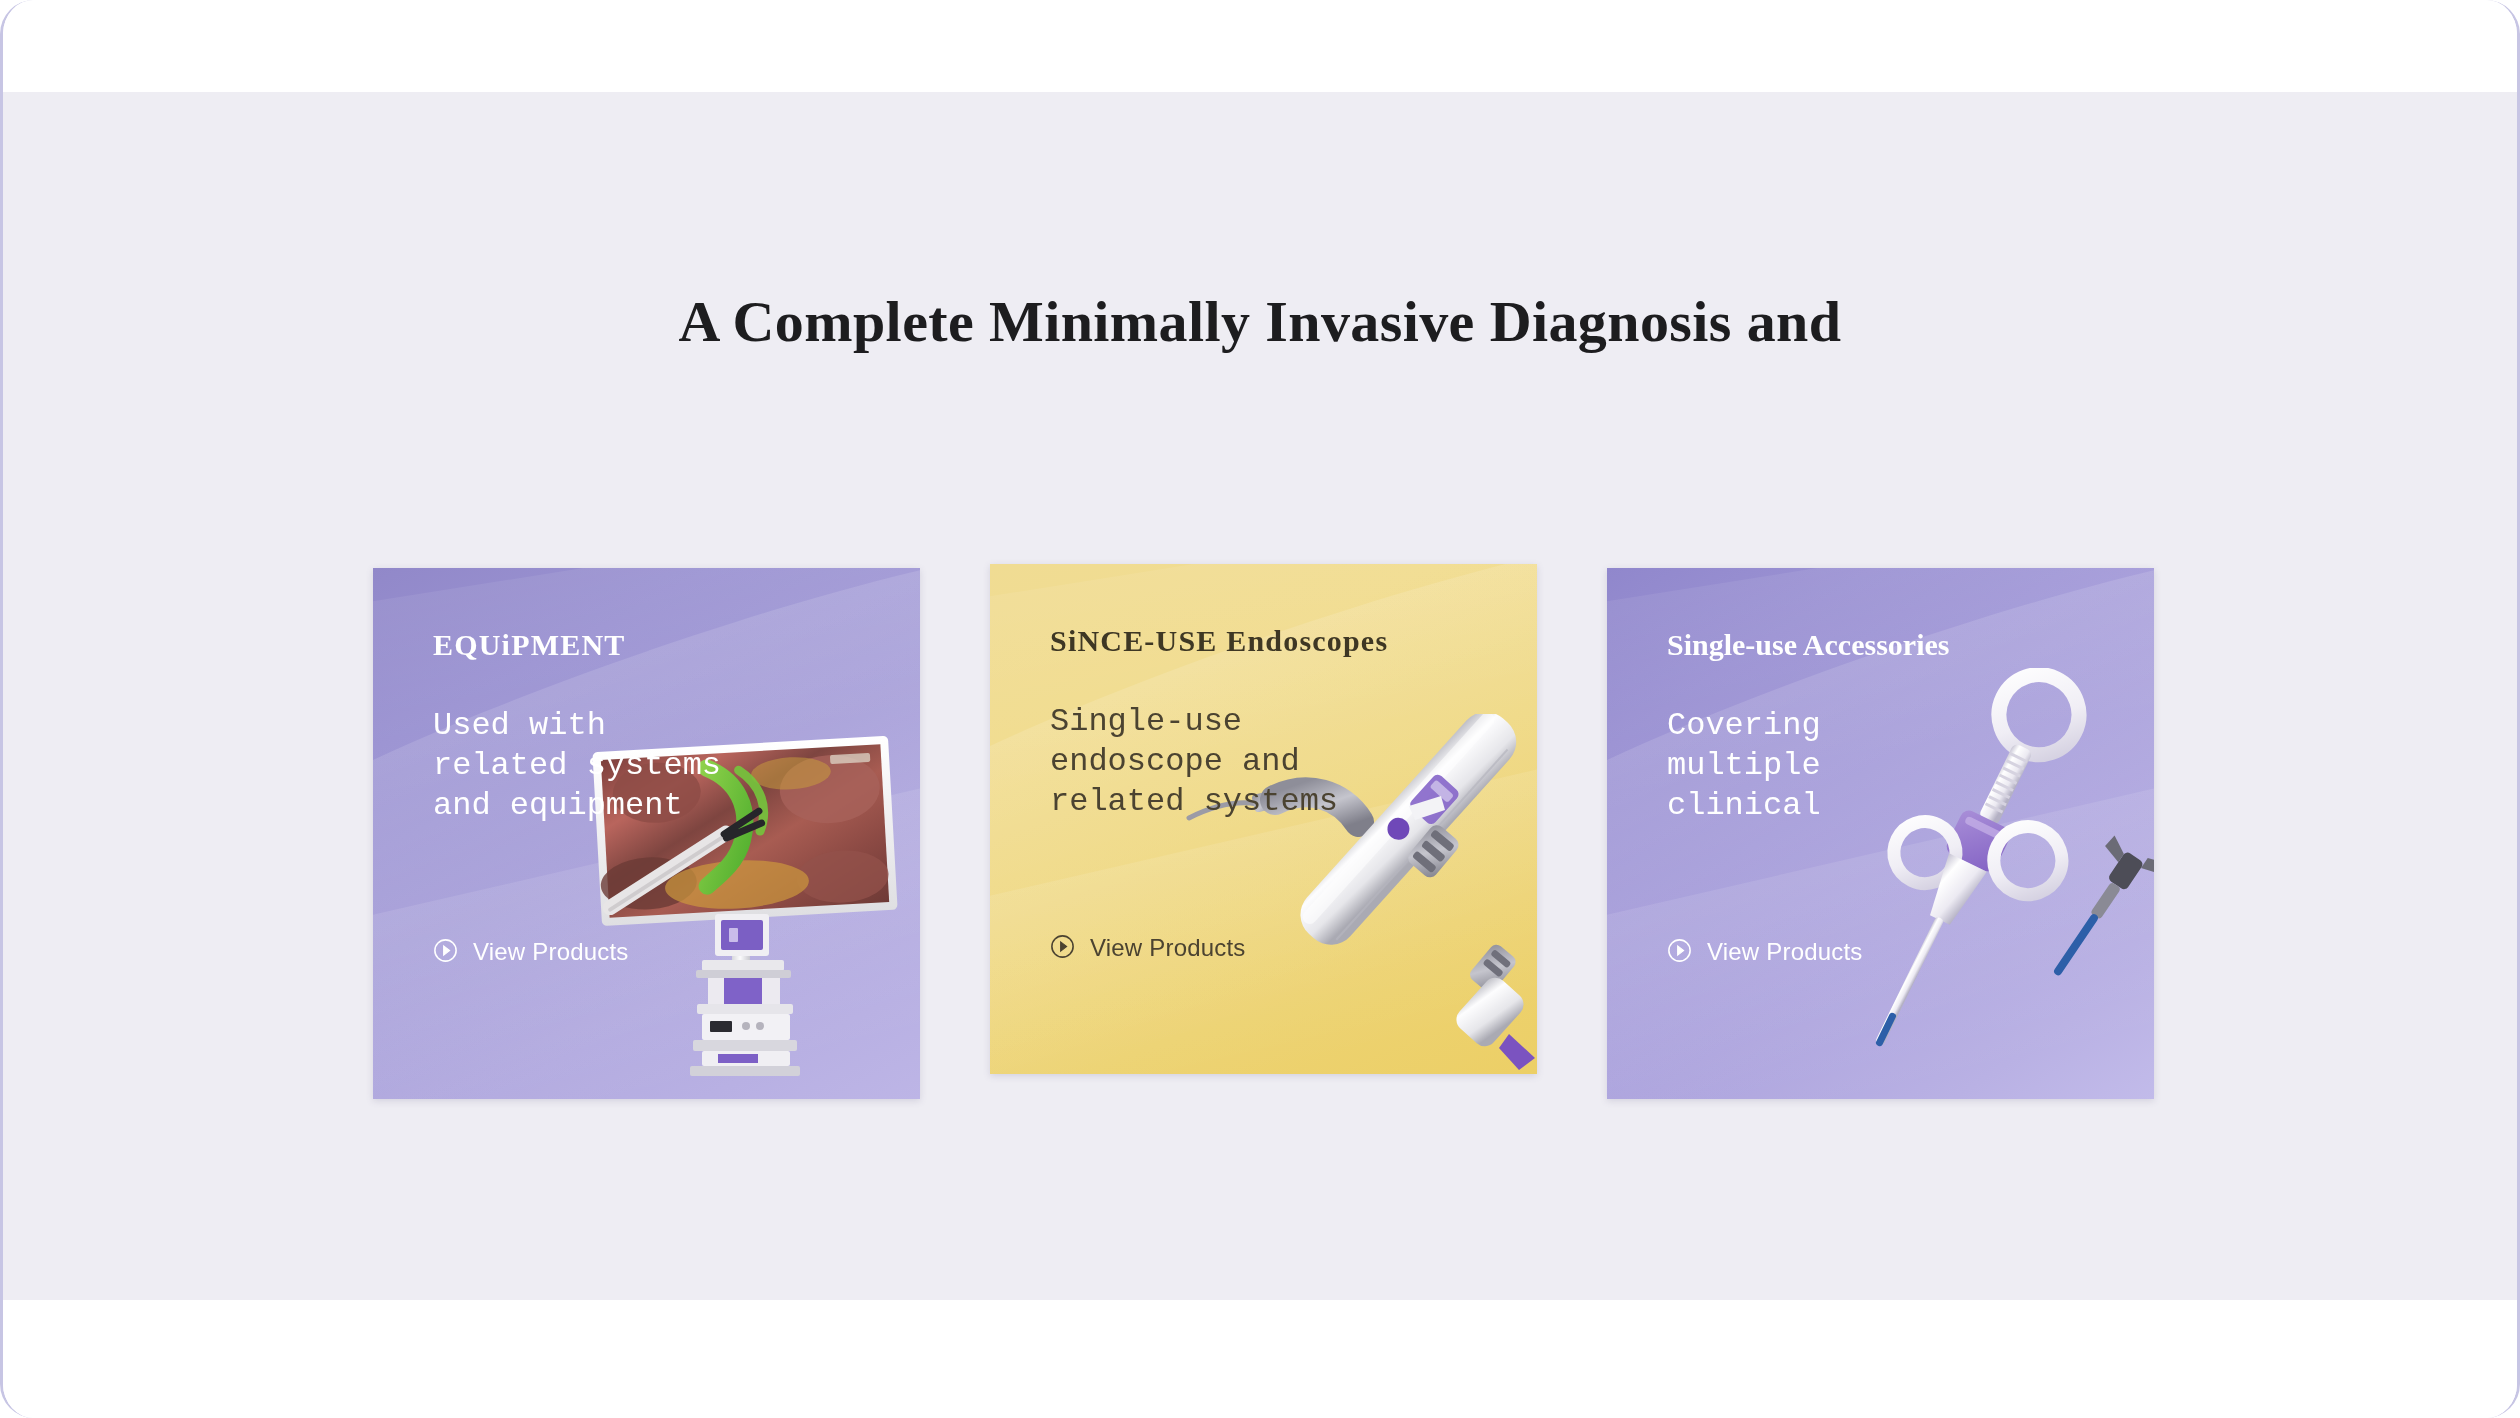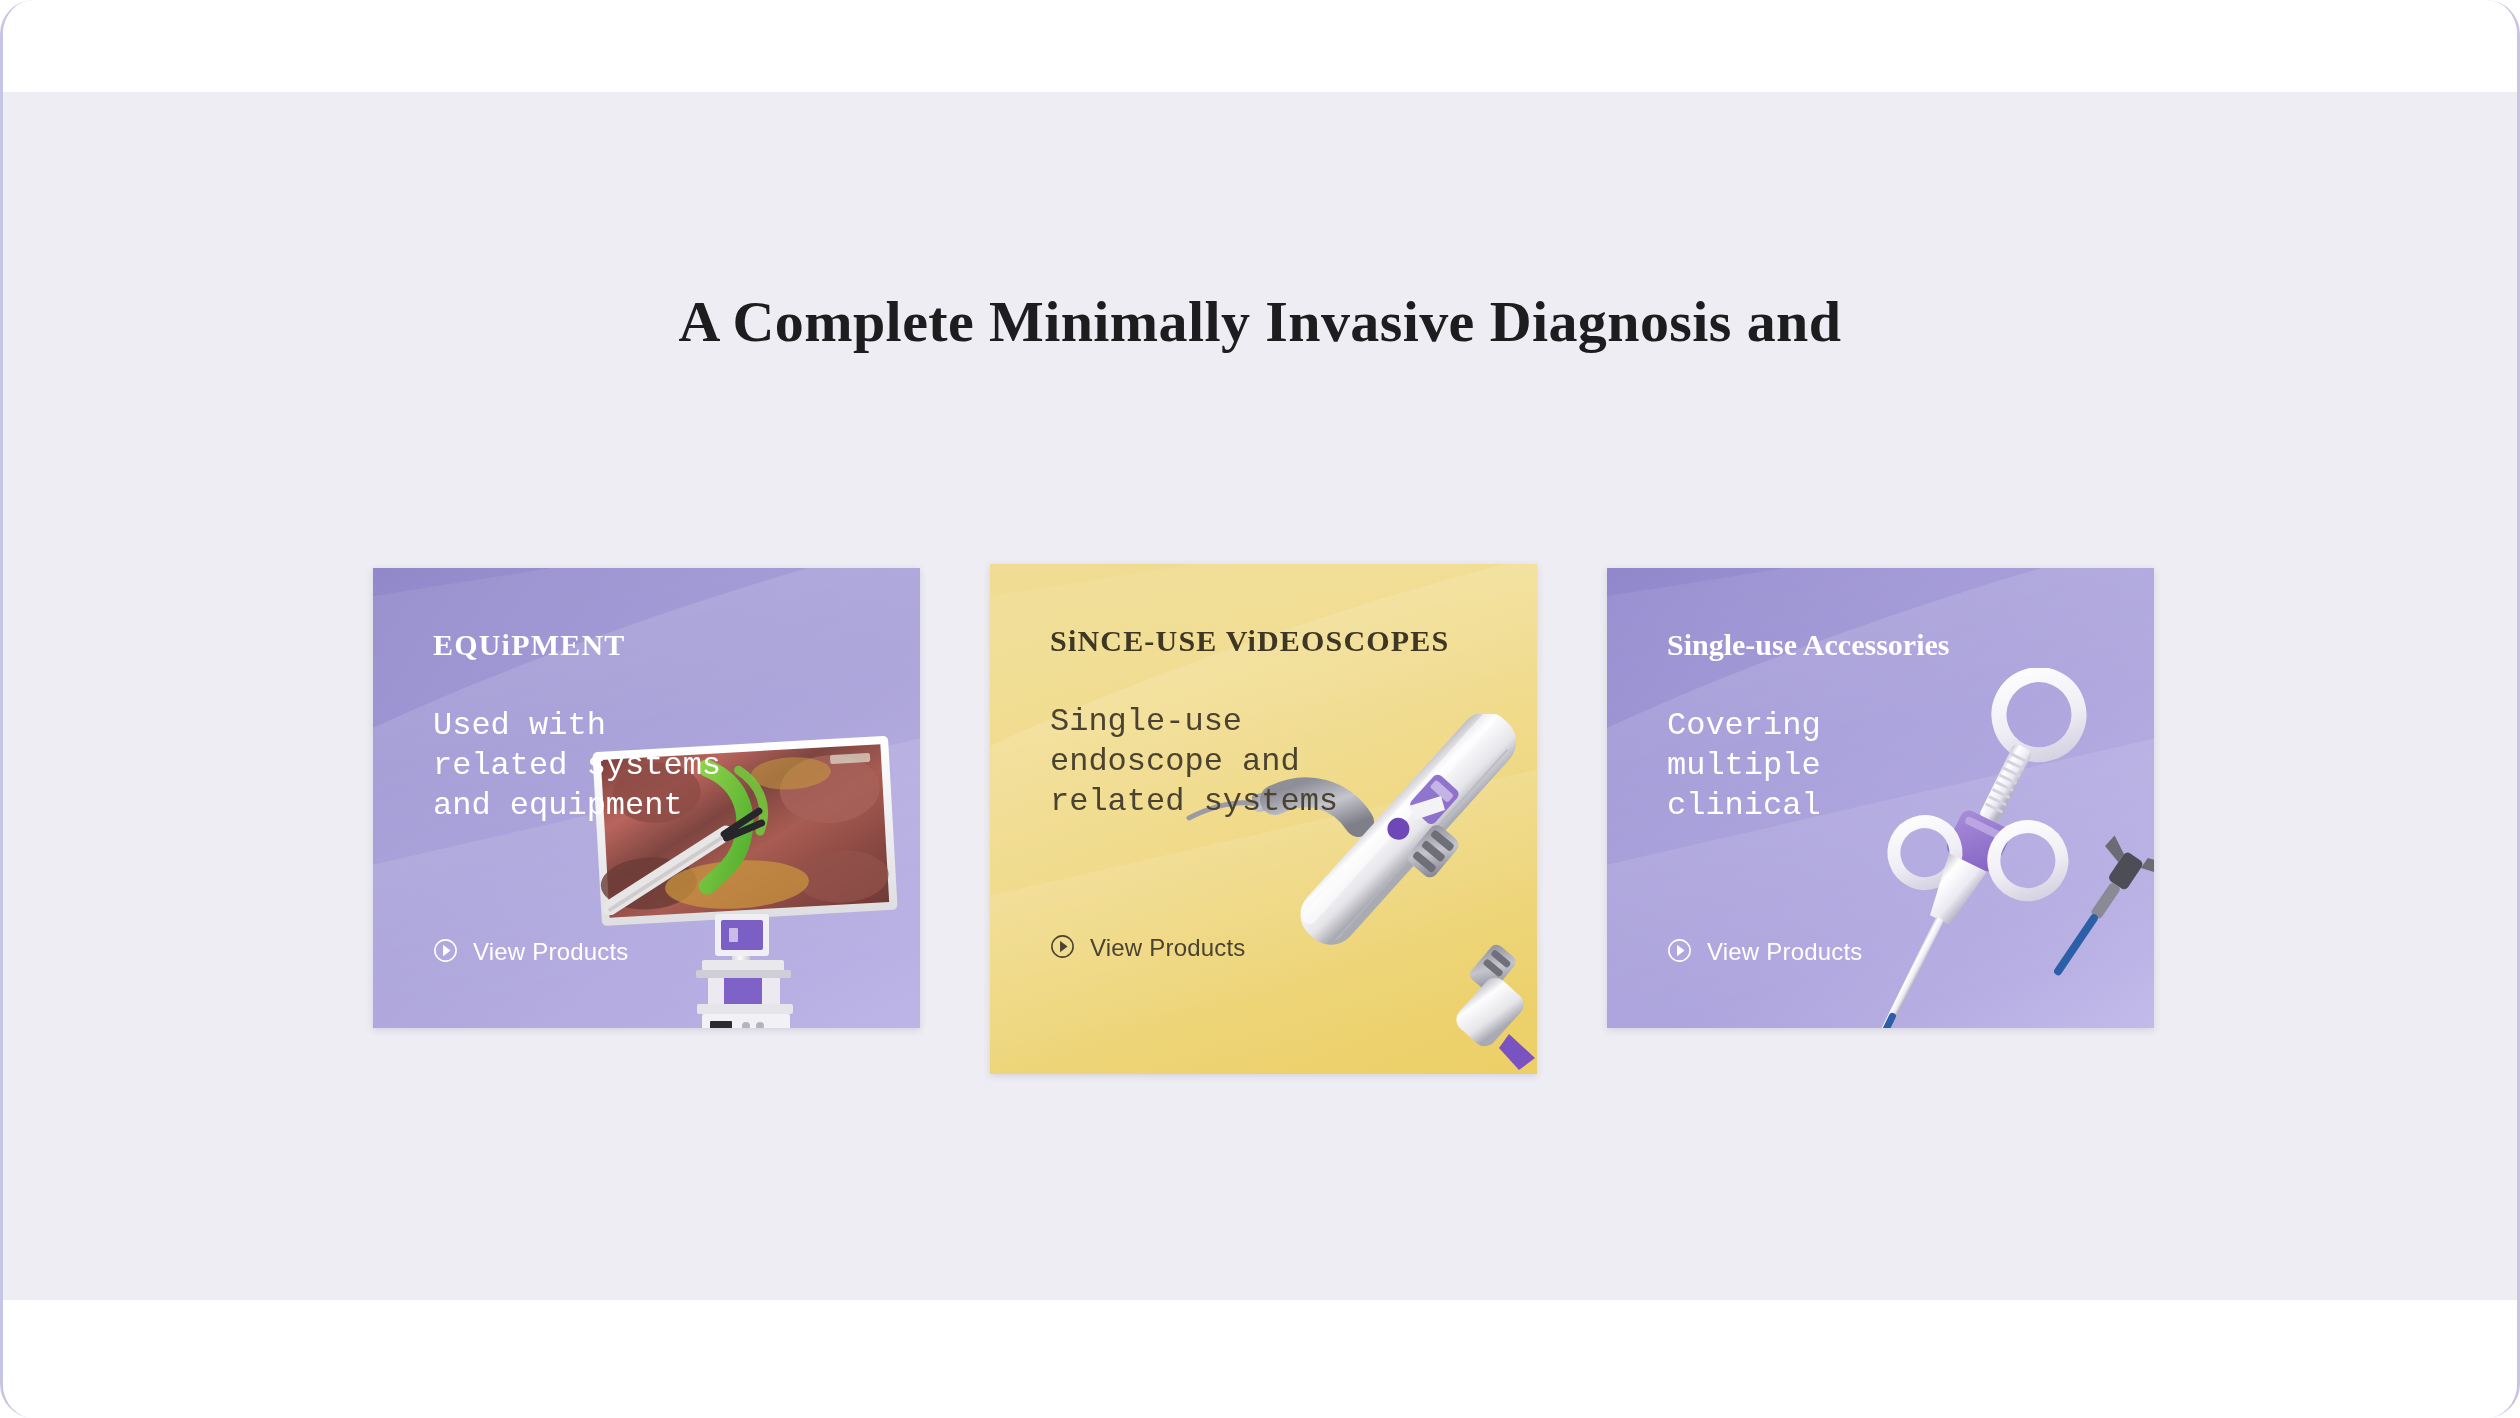--- a/index.html
+++ b/index.html
@@ -71,21 +71,21 @@
     width: 1782px;
     height: 512px;
     display: flex;
     align-items: flex-start;
     gap: 70px;
   }
 
   .card {
     position: relative;
     width: 547px;
-    height: 460px;
+    height: 531px;
     overflow: hidden;
     box-shadow: 0 2px 7px rgba(90, 85, 130, 0.18);
     flex: 0 0 auto;
   }
   .card.featured {
     width: 547px;
     height: 510px;
     margin-top: -4px;
   }
 
@@ -333,21 +333,21 @@
           </g>
         </svg>
       </div>
 
       <div class="card yellow on-dark featured">
         <div class="swoosh sw-c"></div>
         <div class="swoosh sw-a"></div>
         <div class="swoosh sw-b"></div>
 
         <div class="card-body">
-          <div class="card-title caps">SiNCE-USE ViDEOSCOPES</div>
+          <div class="card-title caps">SiNCE-USE Endoscopes</div>
           <div class="card-desc">Single-use endoscope and related systems</div>
         </div>
 
         <div class="view-link">
           <svg class="arrow-circle" viewBox="0 0 24 24">
             <circle cx="12" cy="12" r="10.2" fill="none" stroke="#4b4331" stroke-width="1.5"></circle>
             <path d="M10.2 7.6 L16 12 L10.2 16.4 Z" fill="#4b4331"></path>
           </svg>
           <span class="link-label">View Products</span>
         </div>

